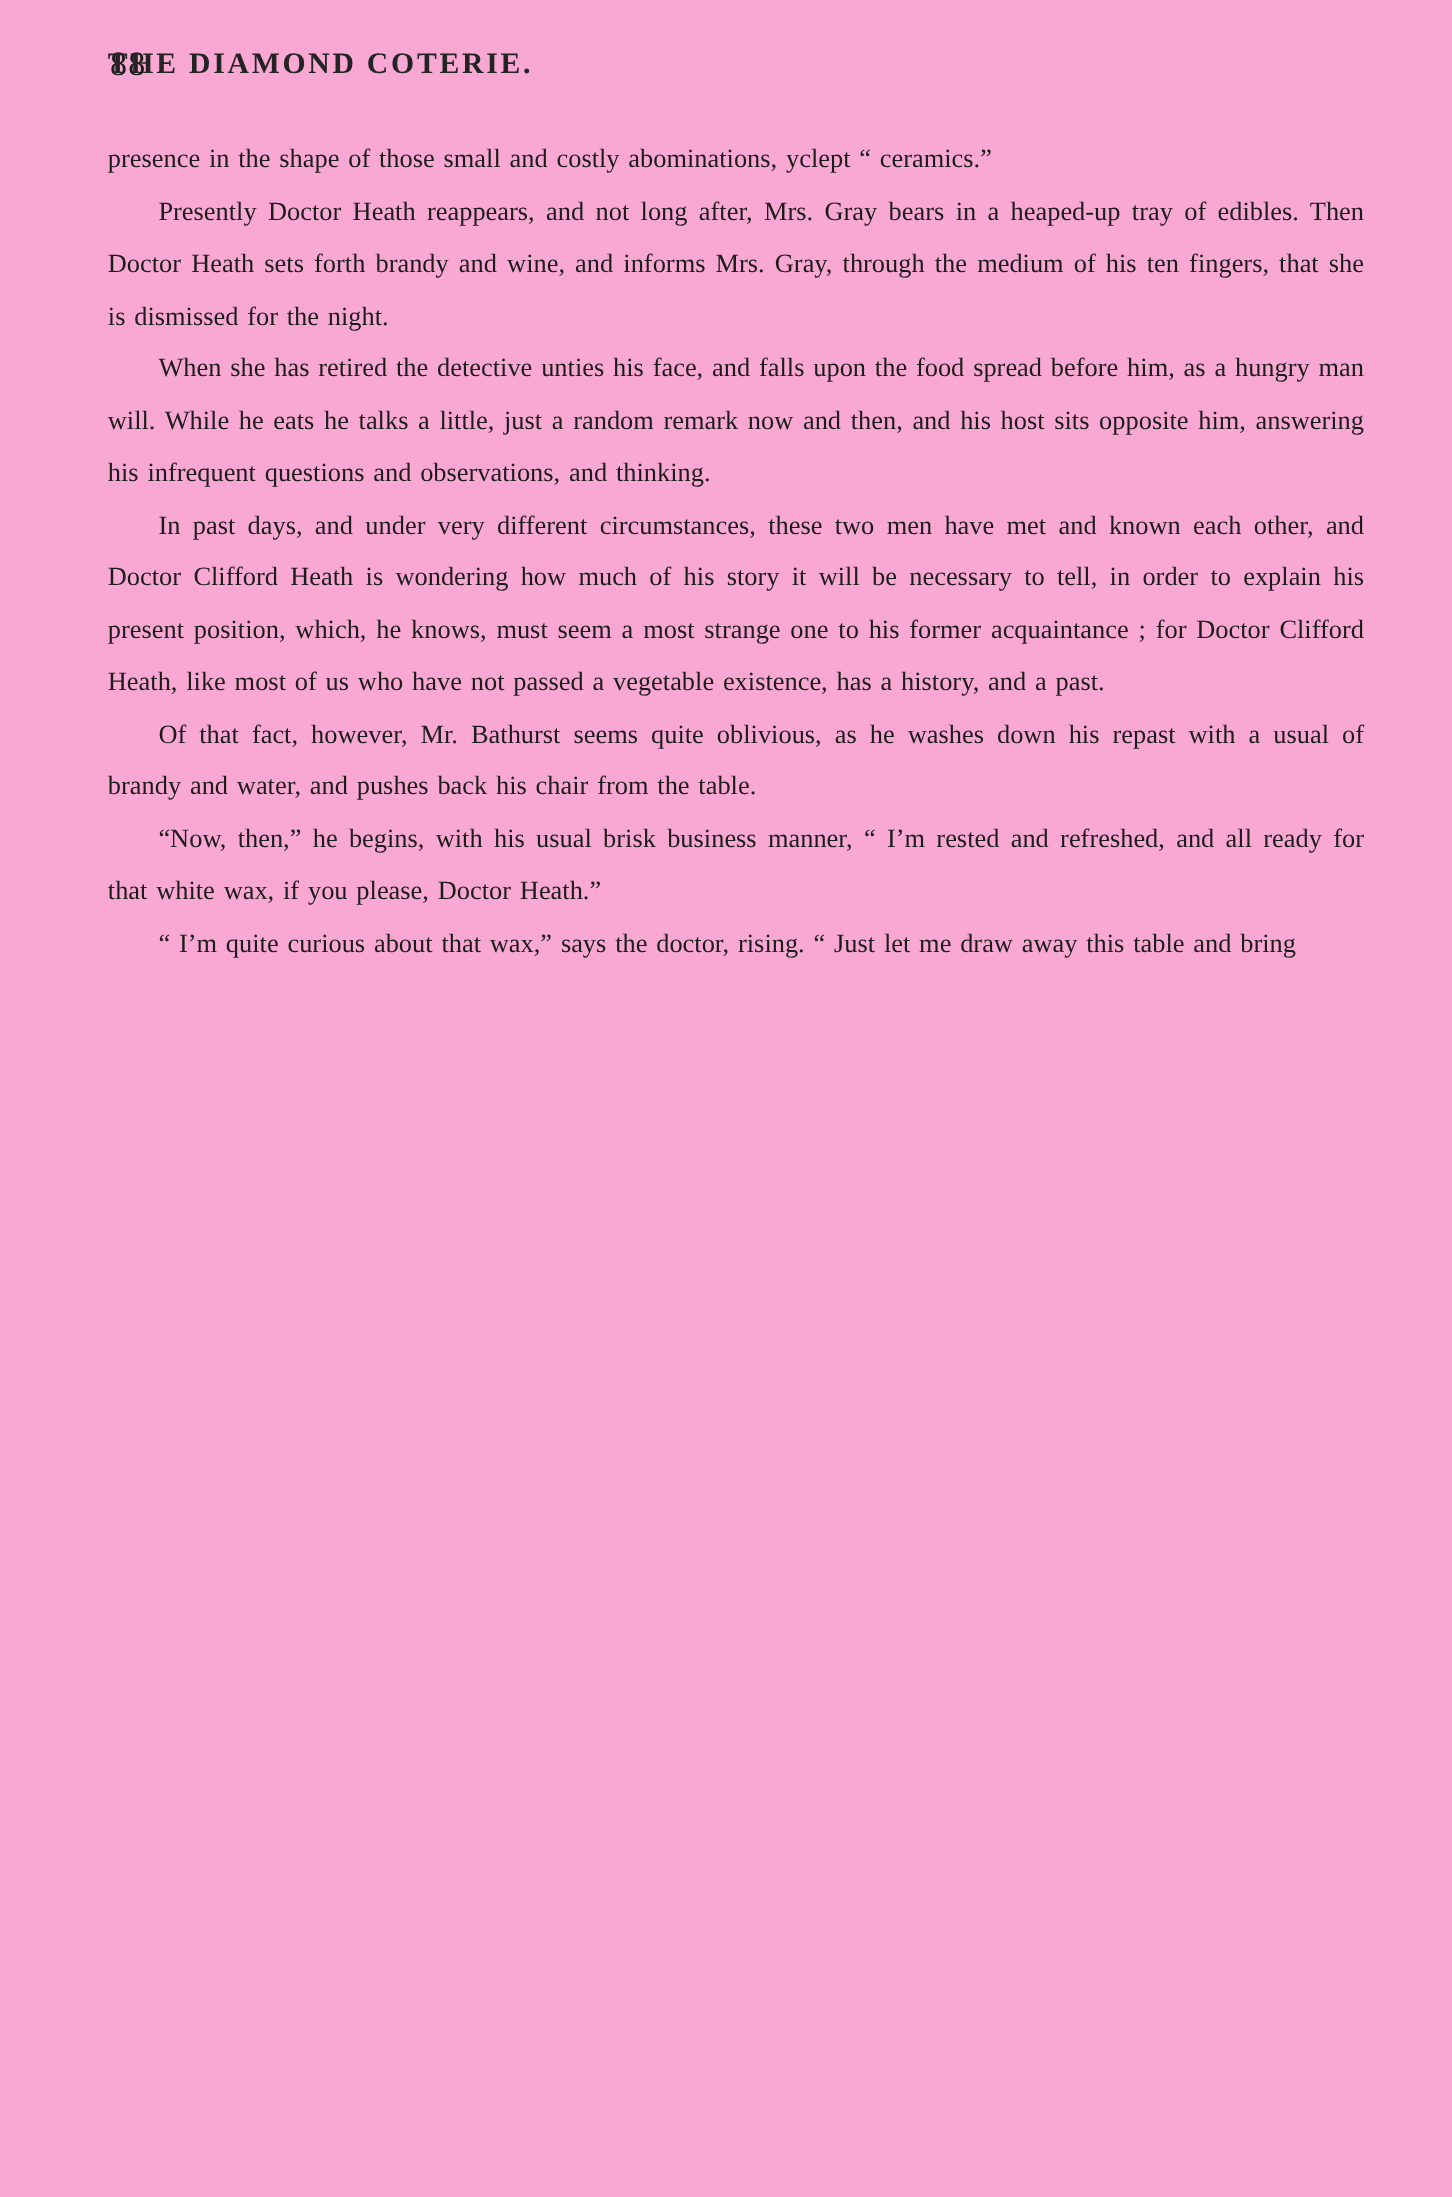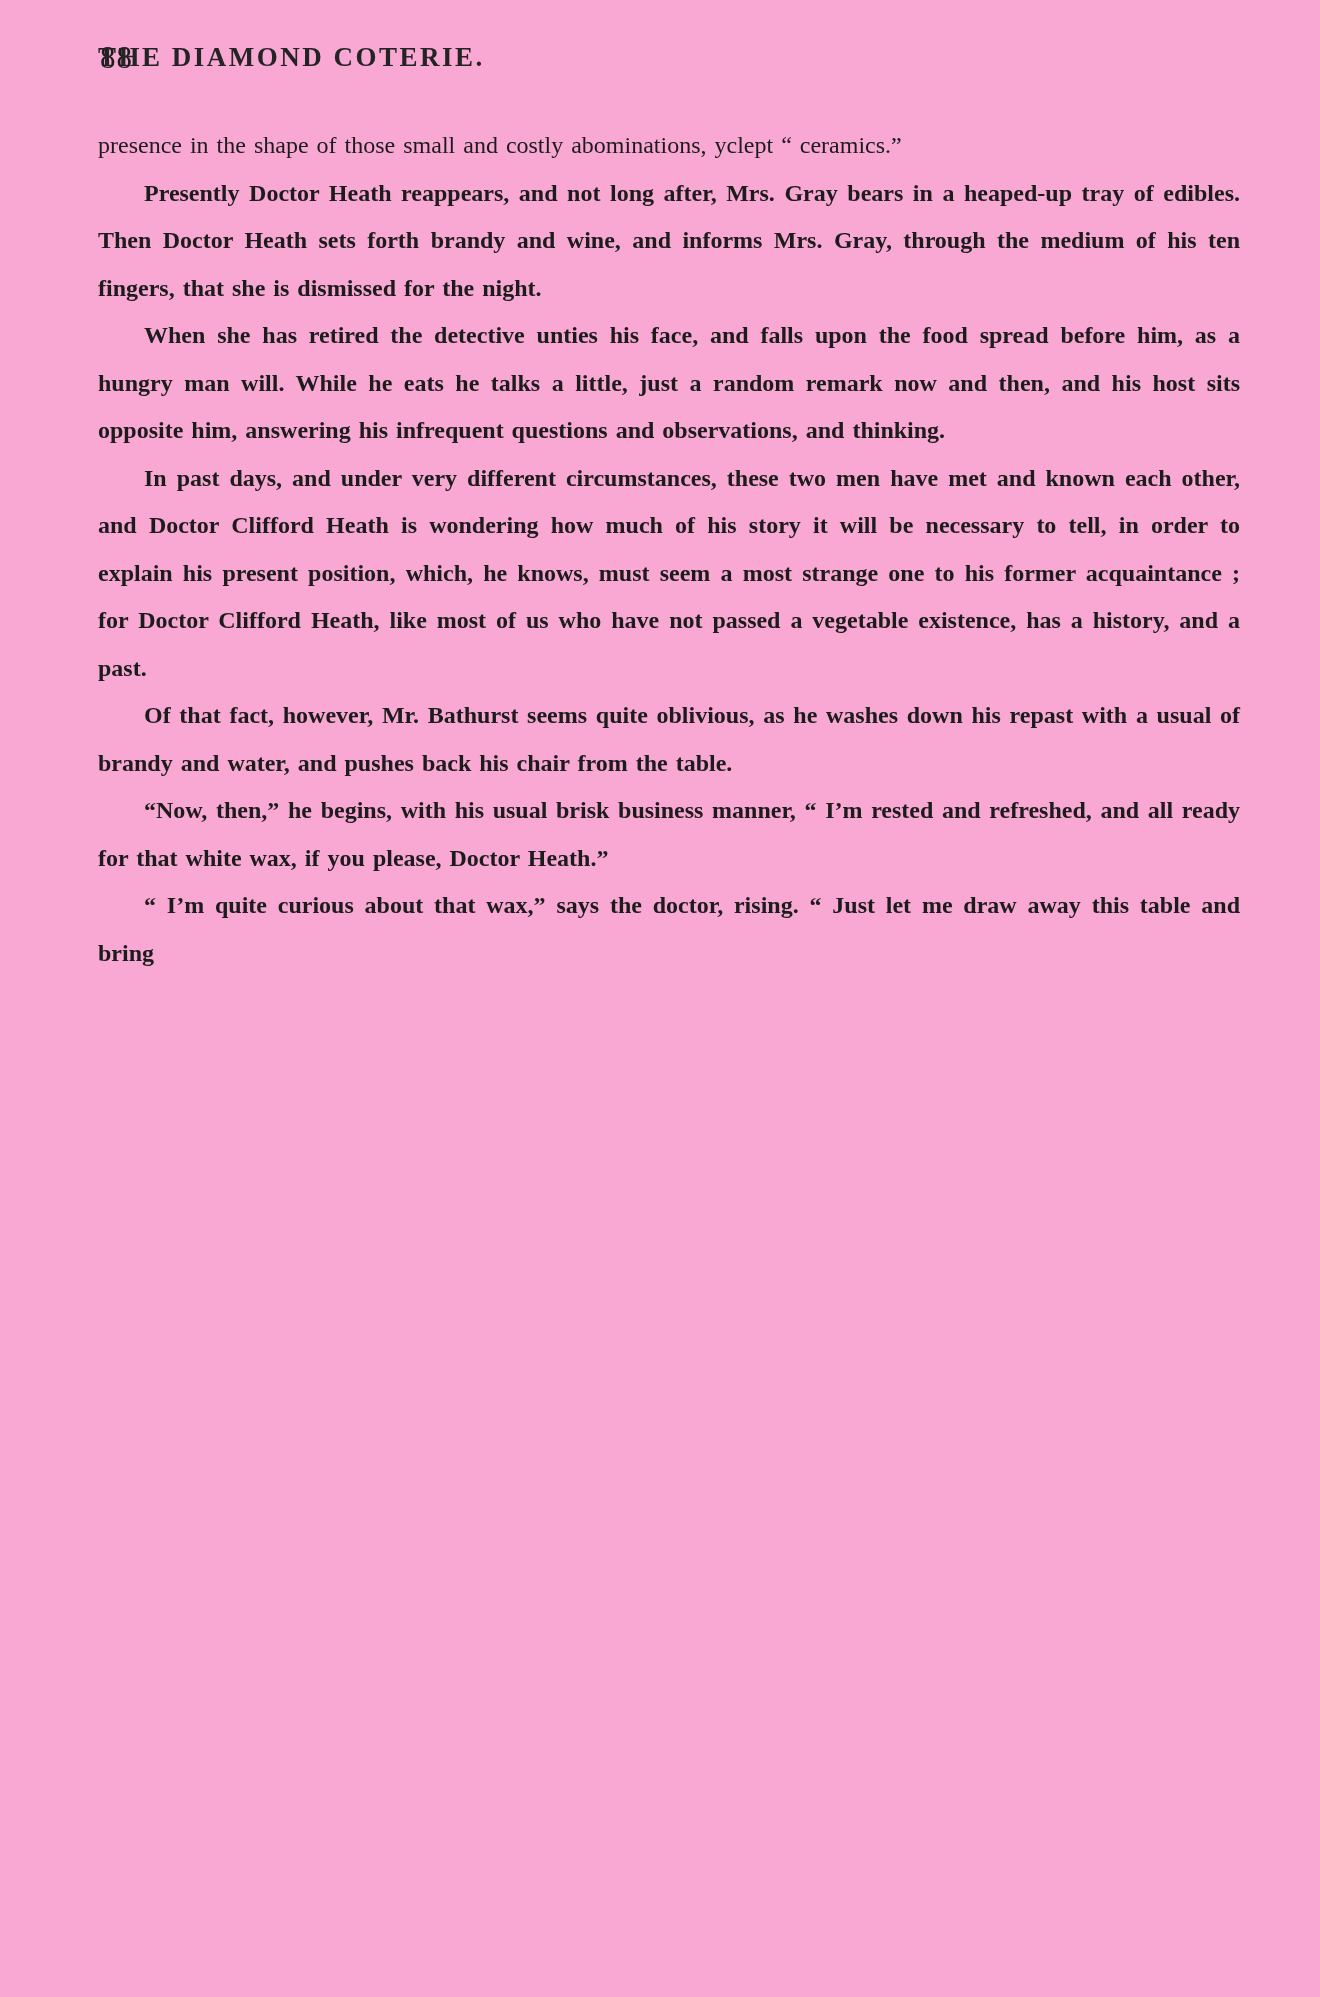--- a/index.html
+++ b/index.html
@@ -46,21 +46,20 @@
   }
   .body-text p {
     margin: 0;
     font-size: 24px;
     line-height: 47.5px;
     text-align: justify;
     word-spacing: 2px;
   }
   .body-text p.indent {
     text-indent: 46px;
-    font-weight: bold;
   }
 </style>
 </head>
 <body>
 
 <div class="page">
 
   <div class="running-header">
     <span class="page-number">88</span>
     <span class="running-title">THE DIAMOND COTERIE.</span>

